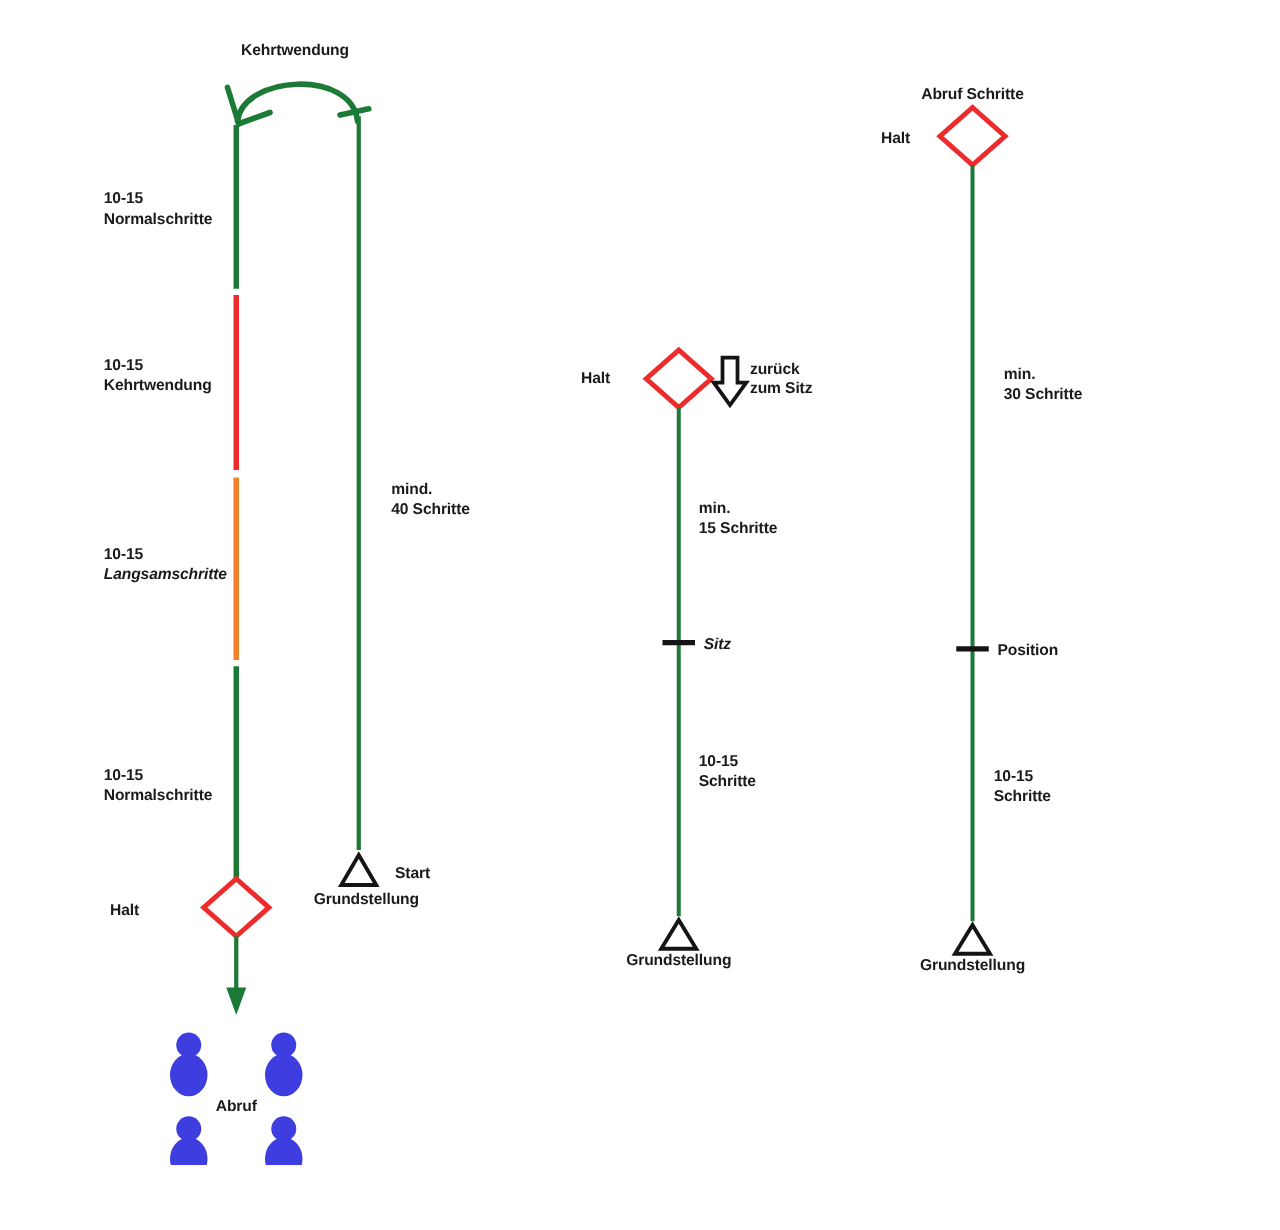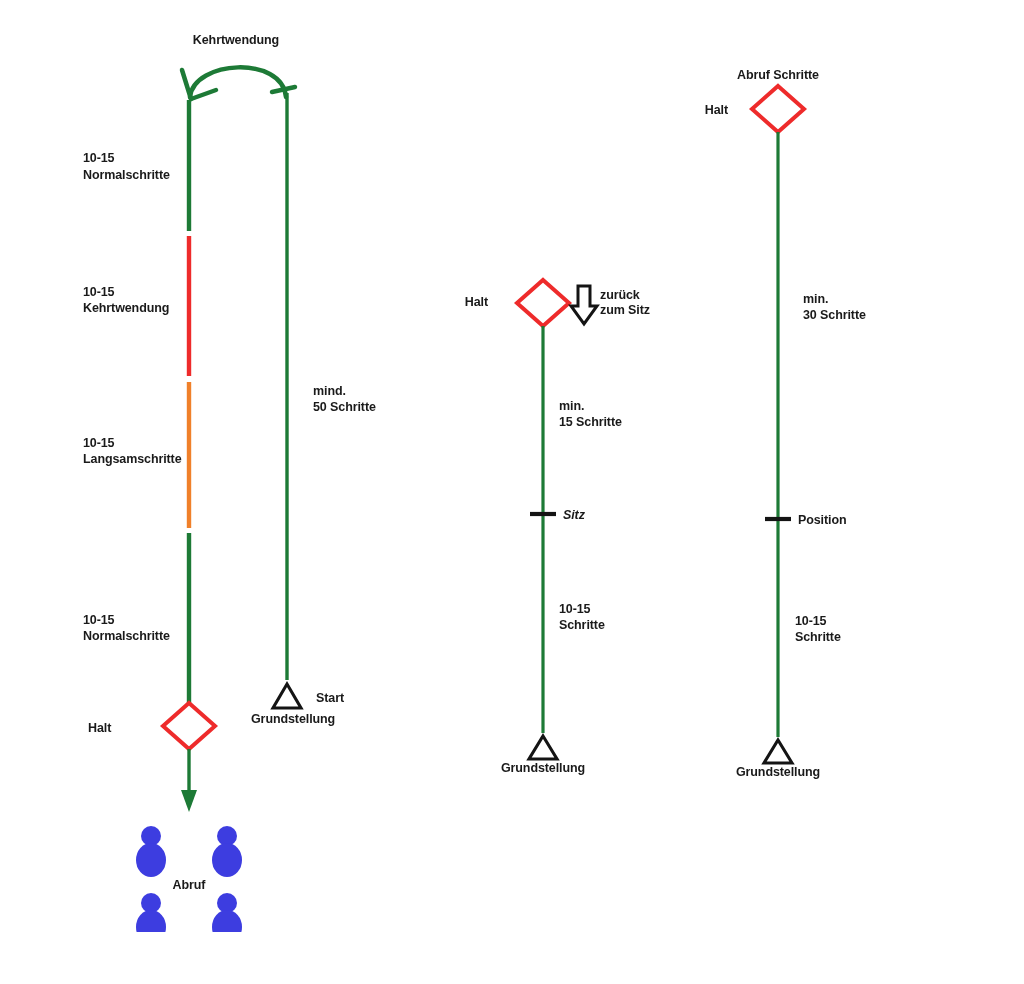--- a/index.html
+++ b/index.html
@@ -115,29 +115,29 @@
 
   <div class="lbl c" style="left:176px; top:32px; width:120px;">Kehrtwendung</div>
 
   <div class="lbl" style="left:83px; top:150px;">10-15</div>
   <div class="lbl" style="left:83px; top:167px;">Normalschritte</div>
 
   <div class="lbl" style="left:83px; top:284px;">10-15</div>
   <div class="lbl" style="left:83px; top:300px;">Kehrtwendung</div>
 
   <div class="lbl" style="left:83px; top:435px;">10-15</div>
-  <div class="lbl" style="left:83px; top:451px;">Langsamschritte</div>
+  <div class="lbl" style="left:83px; top:451px;font-style:italic;">Langsamschritte</div>
 
   <div class="lbl" style="left:83px; top:612px;">10-15</div>
   <div class="lbl" style="left:83px; top:628px;">Normalschritte</div>
 
   <div class="lbl" style="left:88px; top:720px;">Halt</div>
 
   <div class="lbl" style="left:313px; top:383px;">mind.</div>
-  <div class="lbl" style="left:313px; top:399px;">50 Schritte</div>
+  <div class="lbl" style="left:313px; top:399px;">40 Schritte</div>
 
   <div class="lbl" style="left:316px; top:690px;">Start</div>
   <div class="lbl" style="left:251px; top:711px;">Grundstellung</div>
 
   <div class="lbl c" style="left:149px; top:877px; width:80px;">Abruf</div>
 
   <div class="lbl r" style="left:428px; top:294px; width:60px;">Halt</div>
 
   <div class="lbl" style="left:600px; top:287px;">zurück</div>
   <div class="lbl" style="left:600px; top:302px;">zum Sitz</div>

